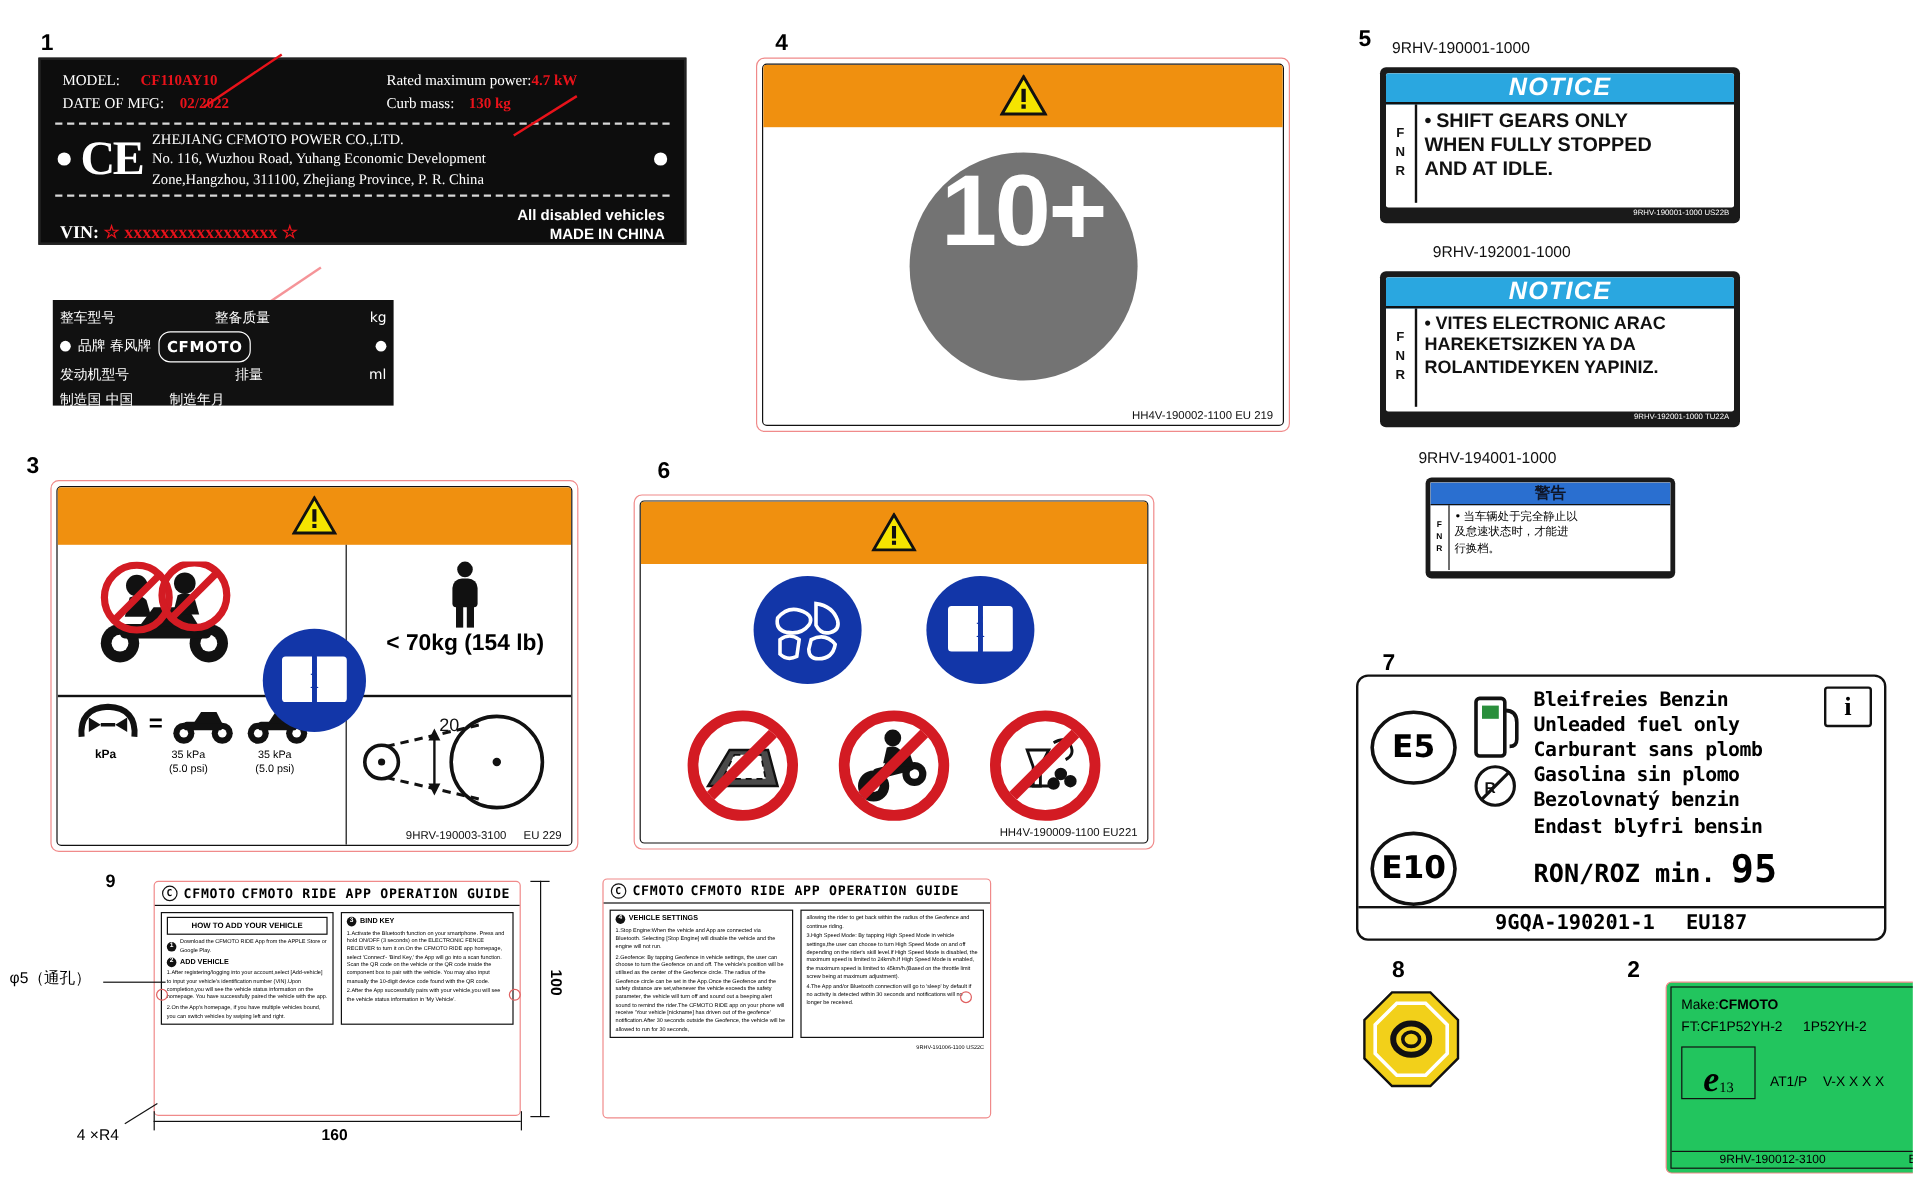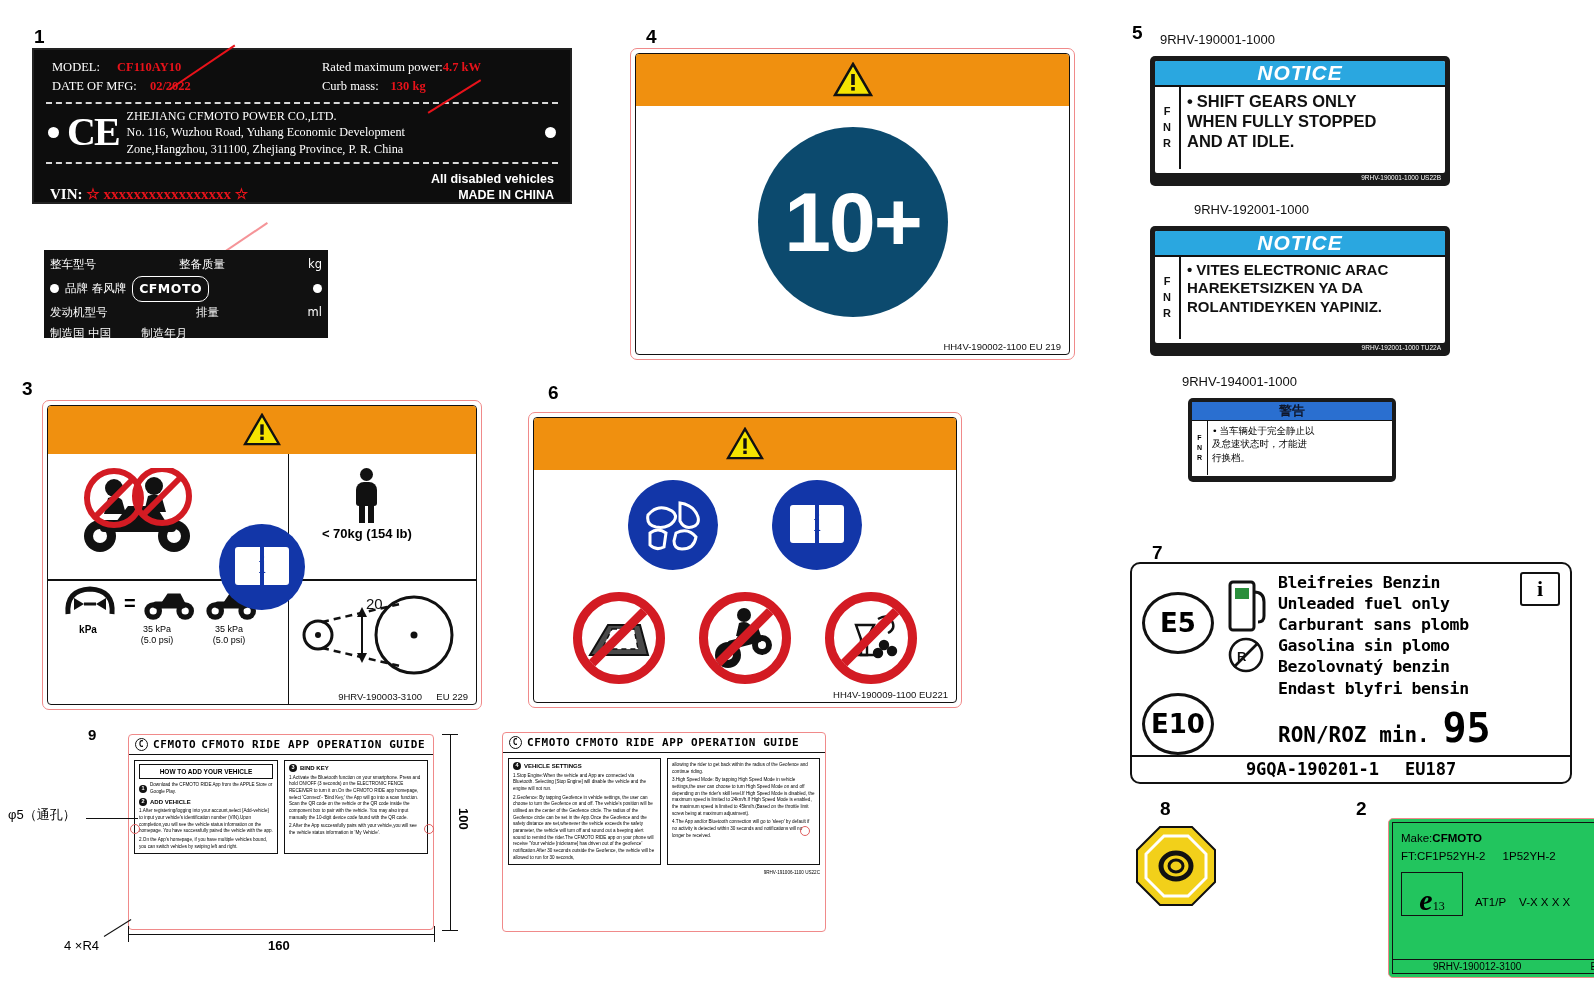--- a/index.html
+++ b/index.html
@@ -120,22 +120,22 @@
     position: absolute; right: 54px; bottom: 2px;
     font-size: 9.5px; color: #111;
   }
 
   
   #decal4 { left: 630px; top: 48px; width: 445px; height: 312px; }
   #decal4 .orange-band { height: 52px; }
   #decal4 .circle {
     position: absolute; left: 50%; top: 56%; transform: translate(-50%,-50%);
     width: 190px; height: 190px; border-radius: 50%;
-    background: #0c4a6e;
-    display: flex; align-items: center; justify-content: center;
+    background: #737373;
+    display: flex; align-items: flex-start; justify-content: center;
   }
   #decal4 .circle span {
     color: #fff; font-size: 84px; font-weight: bold; letter-spacing: -2px;
     font-family: "Liberation Sans", sans-serif;
   }
 
   
   #decal3 { left: 42px; top: 400px; width: 440px; height: 310px; }
   #decal3 .orange-band { height: 48px; }
   #decal3 .grid {
@@ -259,21 +259,21 @@
   #decal7 .pumpcol { display: flex; flex-direction: column; align-items: center; padding-top: 4px; }
   #decal7 .textcol { flex: 1; }
   #decal7 .langs {
     font-size: 16.5px; font-weight: bold; line-height: 1.28;
     font-family: "DejaVu Sans Mono", monospace; letter-spacing: -0.4px;
   }
   #decal7 .ron {
     margin-top: 6px; font-size: 21px; font-weight: bold;
     font-family: "DejaVu Sans Mono", monospace;
   }
-  #decal7 .ron b { font-size: 40px; }
+  #decal7 .ron b { font-size: 32px; }
   #decal7 .fcode {
     position: absolute; bottom: 3px; left: 0; right: 0;
     border-top: 2px solid #111; padding-top: 2px;
     display: flex; justify-content: center; gap: 26px;
     font-size: 17px; font-weight: bold; font-family: "DejaVu Sans Mono", monospace;
   }
   .bookico {
     position: relative; width: 40px; height: 34px; border: 2.5px solid #111; border-radius: 3px;
     display: flex; align-items: center; justify-content: center;
     font-family: "Liberation Serif", serif; font-weight: bold; font-size: 22px;
@@ -475,21 +475,21 @@
         </svg>
       </div>
 
       <div class="abs" style="left:64%;top:14px;display:flex;flex-direction:column;align-items:center;gap:4px;">
         <div class="person">
           <div class="head"></div>
             <div class="body"></div>
             <div class="leg1"></div>
             <div class="leg2"></div>
         </div>
-        <div style="font-size:13px;font-weight:bold;">&lt; 70kg (154 lb)</div>
+        <div style="font-size:19px;font-weight:bold;">&lt; 70kg (154 lb)</div>
       </div>
 
       <div class="abs" style="left:14px;top:52%;width:52%;">
         <div style="display:flex;align-items:center;gap:6px;">
           <svg width="56" height="38" viewBox="0 0 56 38">
             <path d="M6 30 Q4 6 28 5 Q52 6 50 30" fill="none" stroke="#111" stroke-width="5"></path>
             <polygon points="12,14 22,20 12,26" fill="#111"></polygon>
             <polygon points="44,14 34,20 44,26" fill="#111"></polygon>
             <line x1="22" y1="20" x2="34" y2="20" stroke="#111" stroke-width="3"></line>
           </svg>

